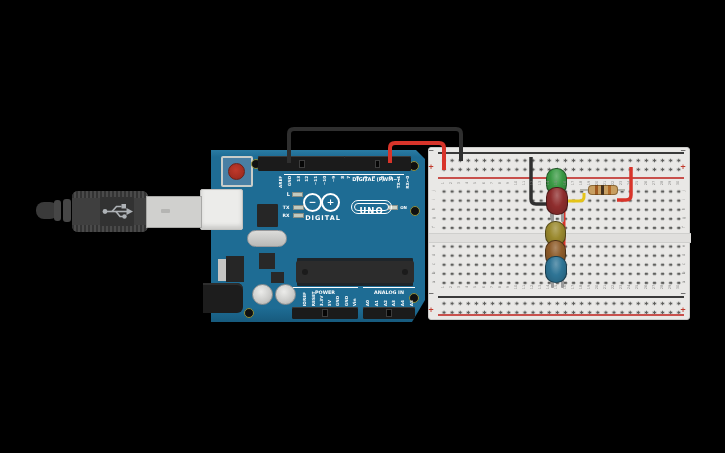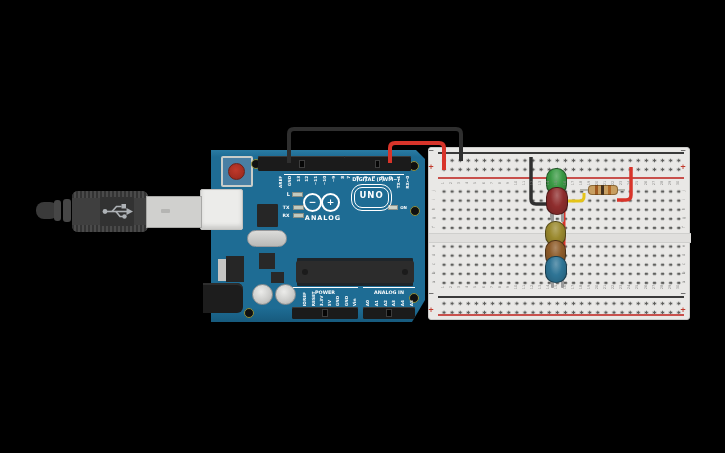--- a/index.html
+++ b/index.html
@@ -175,22 +175,22 @@
                 background:radial-gradient(circle at 42% 35%,#ececea,#c9c9c7 62%,#a8a8a6);"></div>
     <div style="left:64px;top:134px;width:21px;height:21px;border-radius:50%;border:1px solid #909090;
                 background:radial-gradient(circle at 42% 35%,#ececea,#c9c9c7 62%,#a8a8a6);"></div>
 
     <div style="left:92px;top:43px;width:19px;height:19px;border:2.5px solid #fff;border-radius:50%;
                 color:#fff;font-size:9px;font-weight:bold;text-align:center;line-height:14px;">
       <span style="position:static;">−</span></div>
     <div style="left:110px;top:43px;width:19px;height:19px;border:2.5px solid #fff;border-radius:50%;
                 color:#fff;font-size:9px;font-weight:bold;text-align:center;line-height:14px;">
       <span style="position:static;">+</span></div>
-    <div class="smalltxt" style="left:82px;top:64px;width:60px;height:8px;line-height:8px;font-size:6.5px;text-align:center;letter-spacing:1px;">ANALOG</div>
-    <div style="left:140px;top:34px;width:41px;height:27px;border:1.5px solid #fff;border-radius:11px;">
+    <div class="smalltxt" style="left:82px;top:64px;width:60px;height:8px;line-height:8px;font-size:6.5px;text-align:center;letter-spacing:1px;">DIGITAL</div>
+    <div style="left:140px;top:50px;width:41px;height:14px;border:1.5px solid #fff;border-radius:11px;">
       <div style="left:2px;top:2px;right:2px;bottom:2px;border:1px solid #fff;border-radius:8px;
                   color:#fff;font-size:8.5px;font-weight:bold;text-align:center;line-height:14px;letter-spacing:1px;">
         <span style="position:static;">UNO</span>
       </div>
     </div>
   </div>
 
   <div style="left:200px;top:189px;width:43px;height:41px;background:#ececea;border:1px solid #c2c2c0;border-radius:2px;
               box-shadow:inset 0 -3px 4px rgba(0,0,0,.15);"></div>
   <div style="left:203px;top:283px;width:40px;height:30px;background:#1d1d1d;border-radius:0 6px 6px 0;

